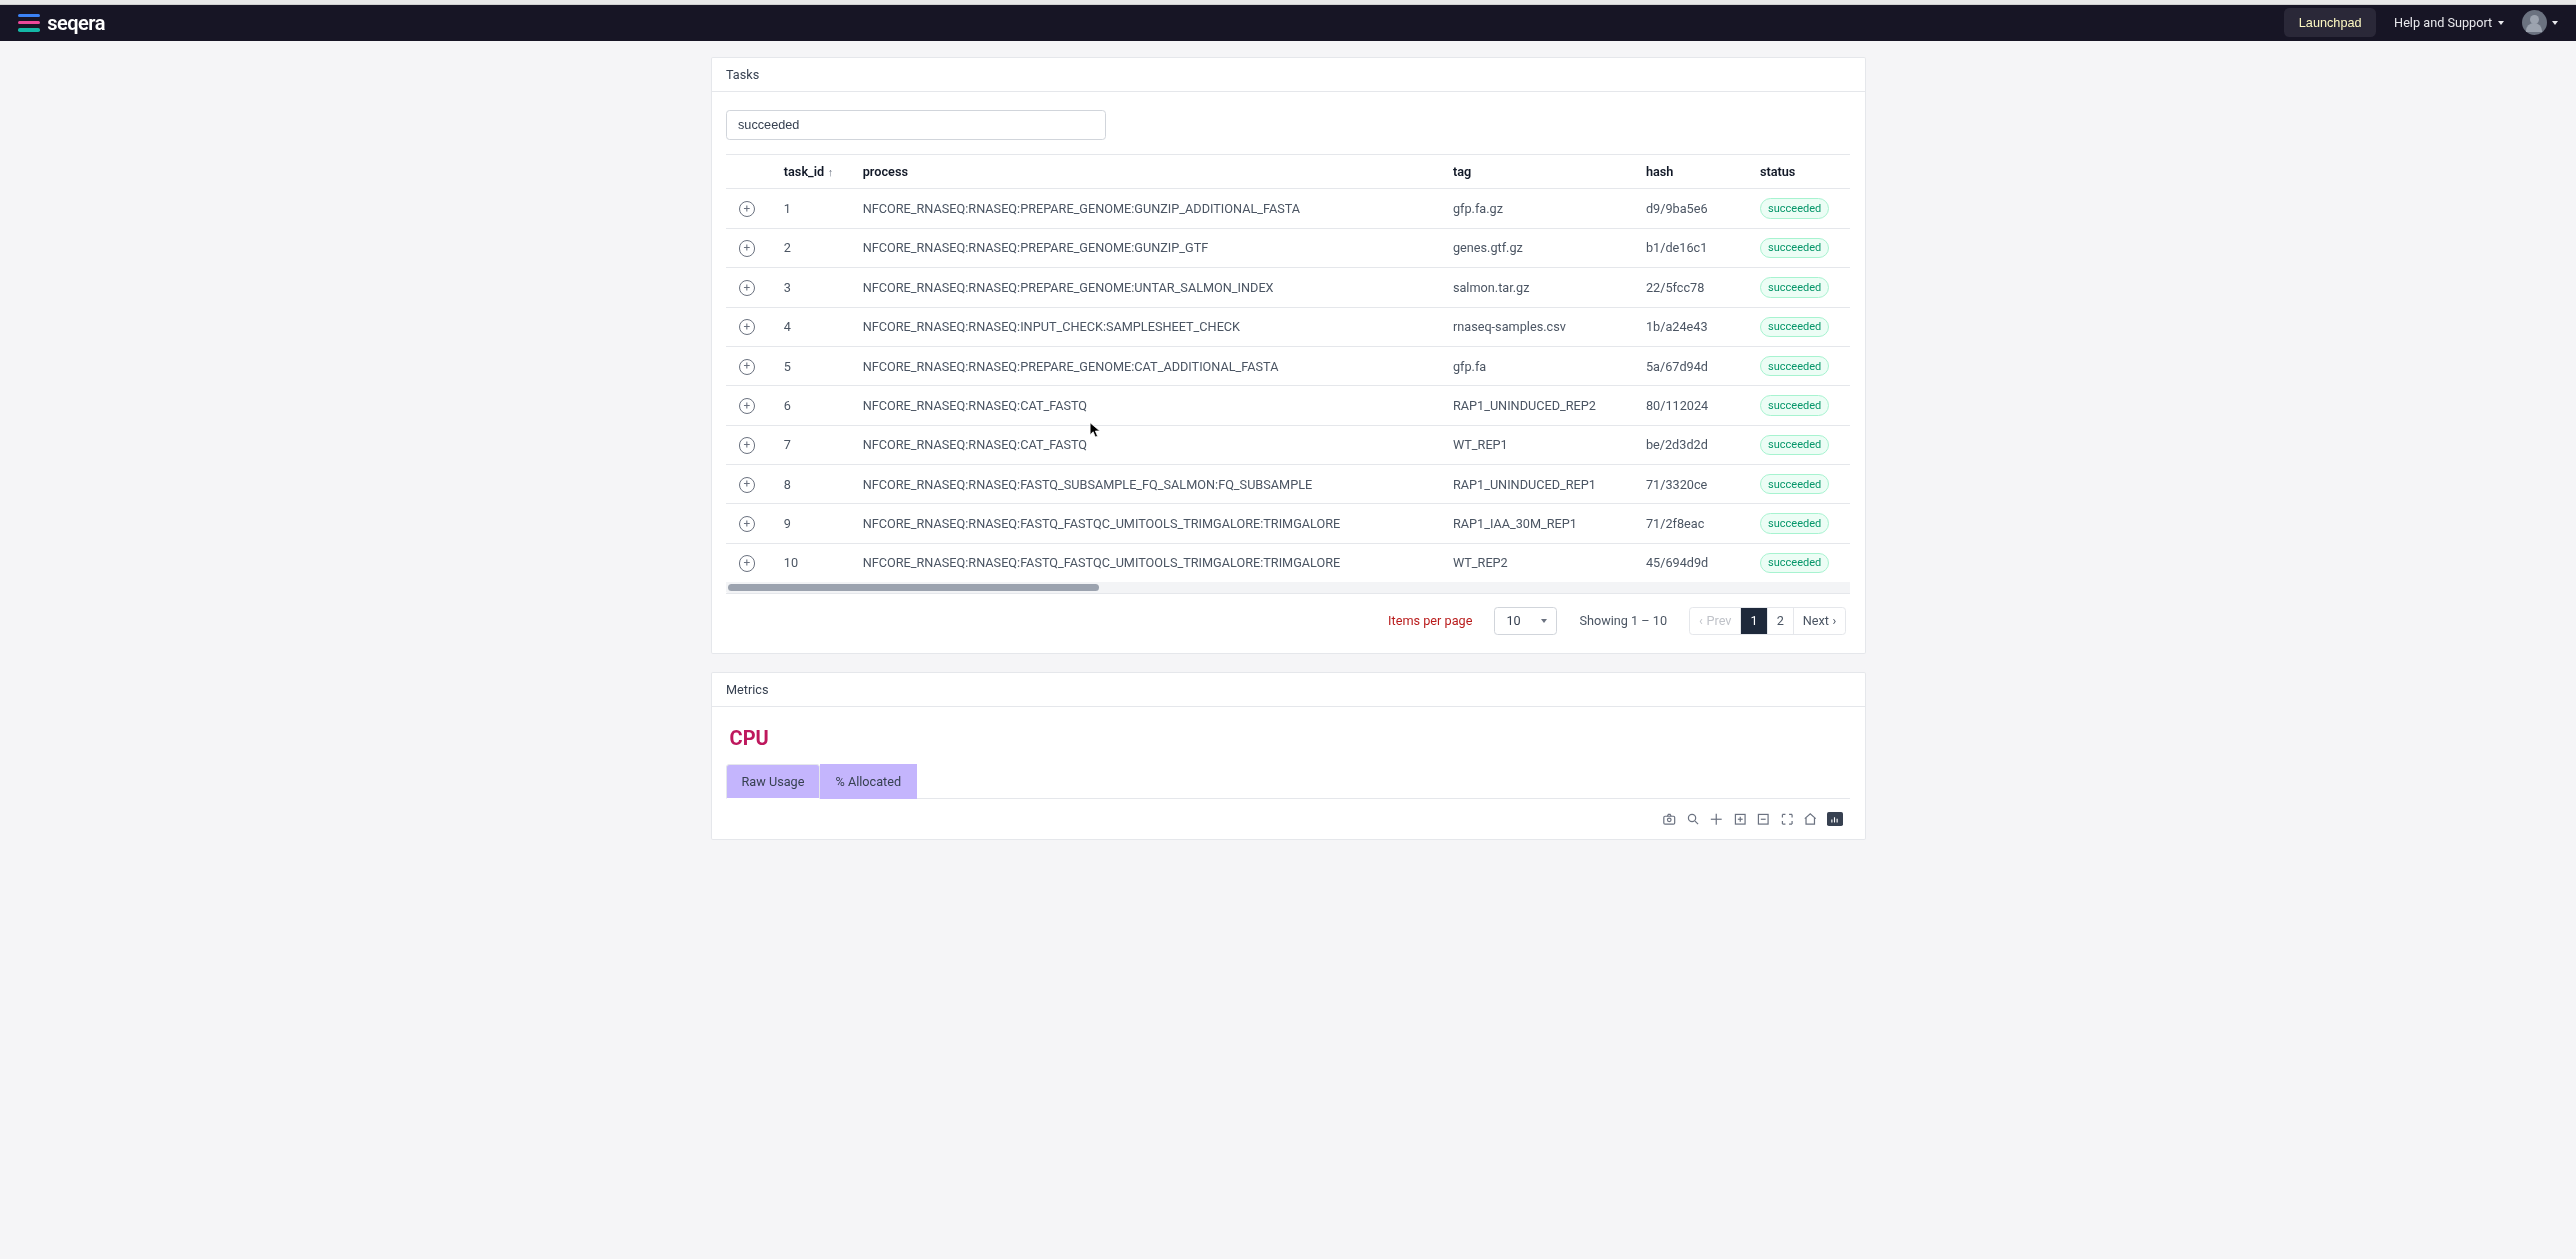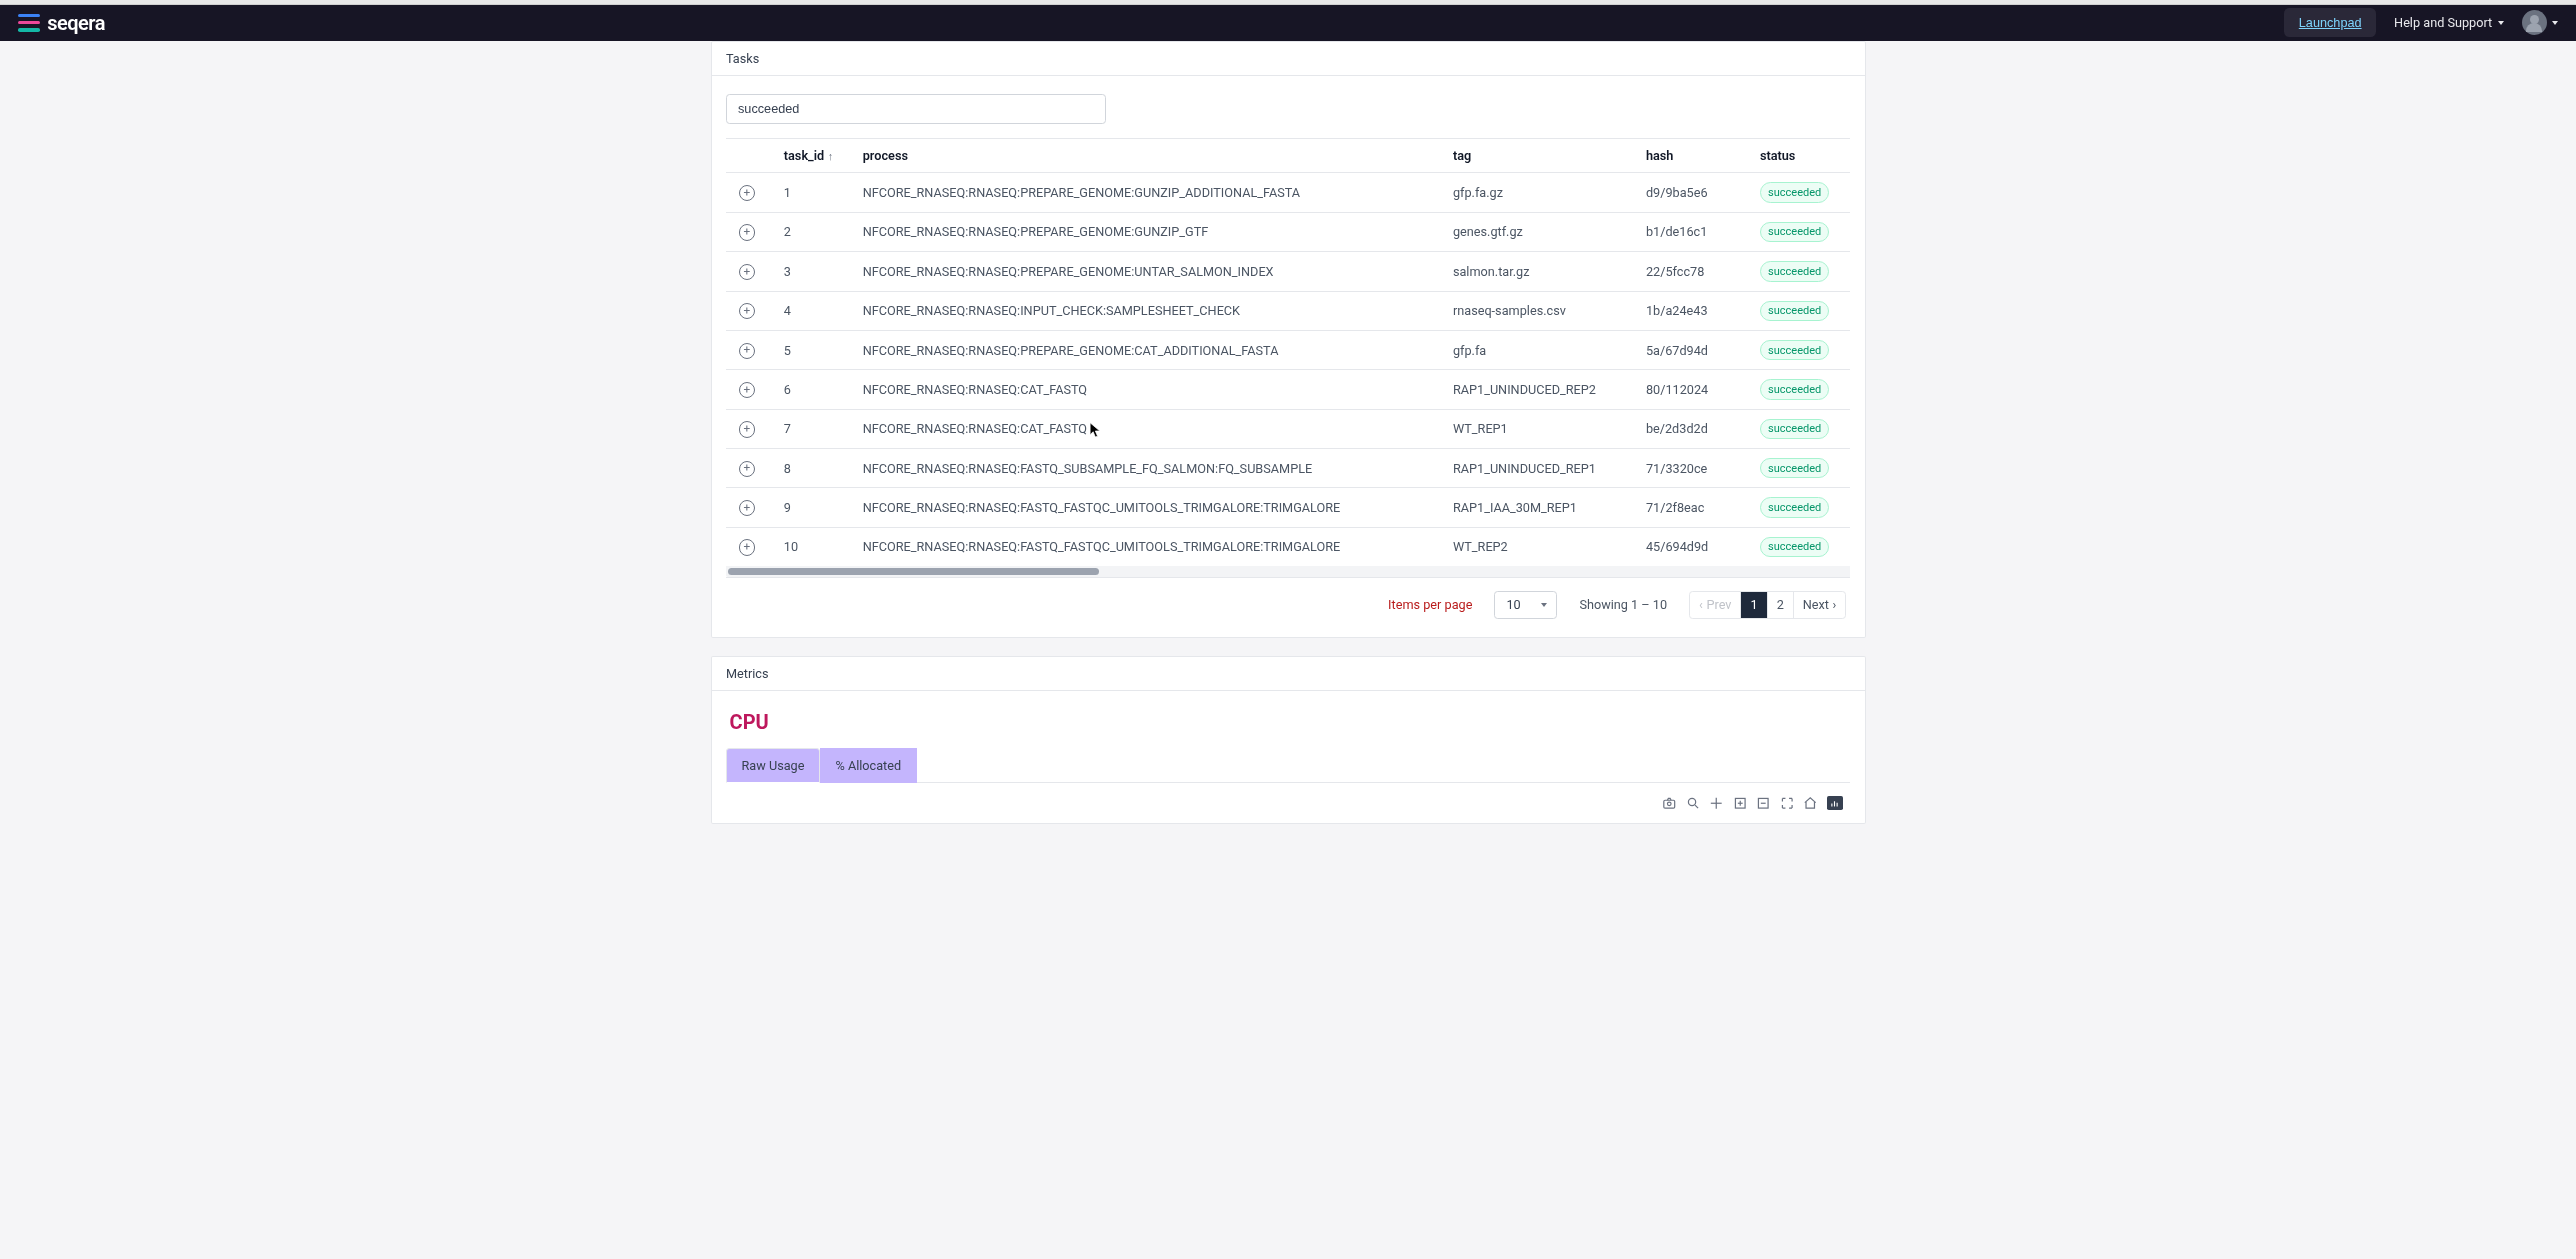--- a/index.html
+++ b/index.html
@@ -47,26 +47,25 @@
   .logo-icon .l2 { background: #ec4899; width: 22px; margin-left: 0px; }
   .logo-icon .l3 { background: #14b8a6; width: 22px; }
   .nav-right {
     display: flex;
     align-items: center;
     gap: 18px;
   }
   .launchpad-btn {
     background: #2a2838;
     border: none;
-    color: #7dd3fc;
+    color: #fef9c3;
     padding: 7.2px 14.5px;
     border-radius: 5.4px;
     font-size: 12.7px;
     cursor: pointer;
-    text-decoration: underline;
   }
   .help-link {
     color: #e8e8ec;
     font-size: 12.7px;
     cursor: pointer;
     display: flex;
     align-items: center;
     gap: 5.4px;
   }
   .caret-down {
@@ -97,21 +96,21 @@
     width: 16.3px; height: 9px;
     background: #9ca3af;
     border-radius: 9px 9px 0 0;
     position: absolute;
     bottom: 2.7px;
   }
   .avatar-wrap { display:flex; align-items:center; gap:5.4px; cursor:pointer; }
 
   .page {
     max-width: 1155px;
-    margin: 0 auto;
+    margin: 16px auto;
     padding: 0 0 36px 0;
   }
   .card {
     background: #fff;
     border: 0.9px solid #e5e7eb;
     border-radius: 1.8px;
     margin-top: 0;
   }
   .card + .card { margin-top: 18px; }
   .card-header {

